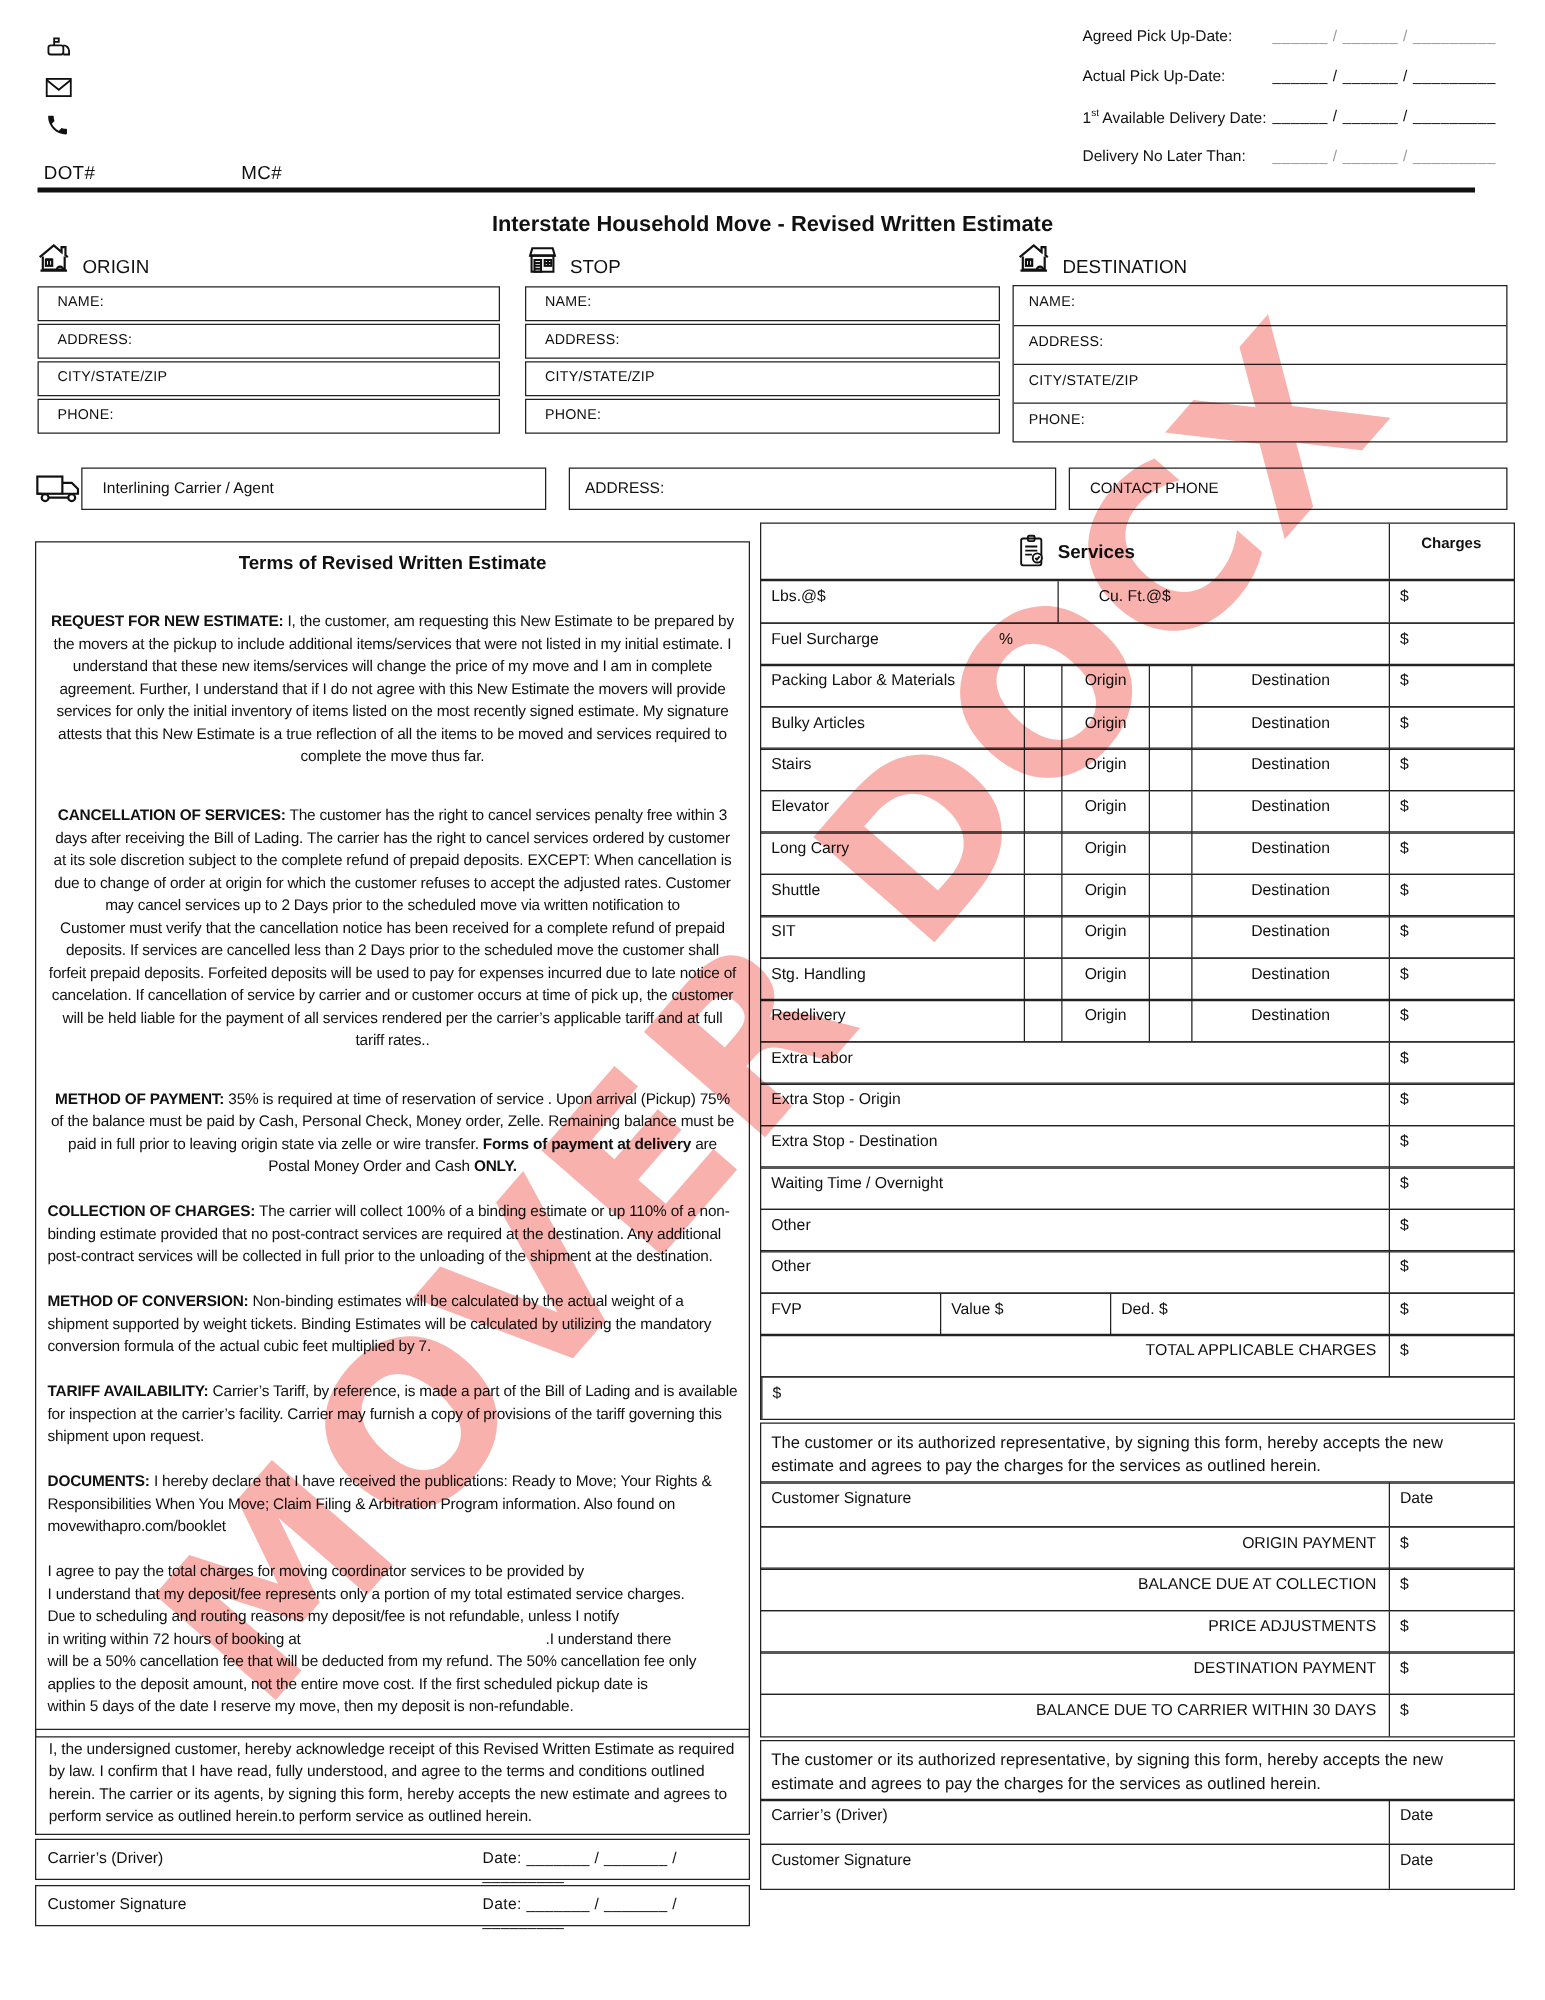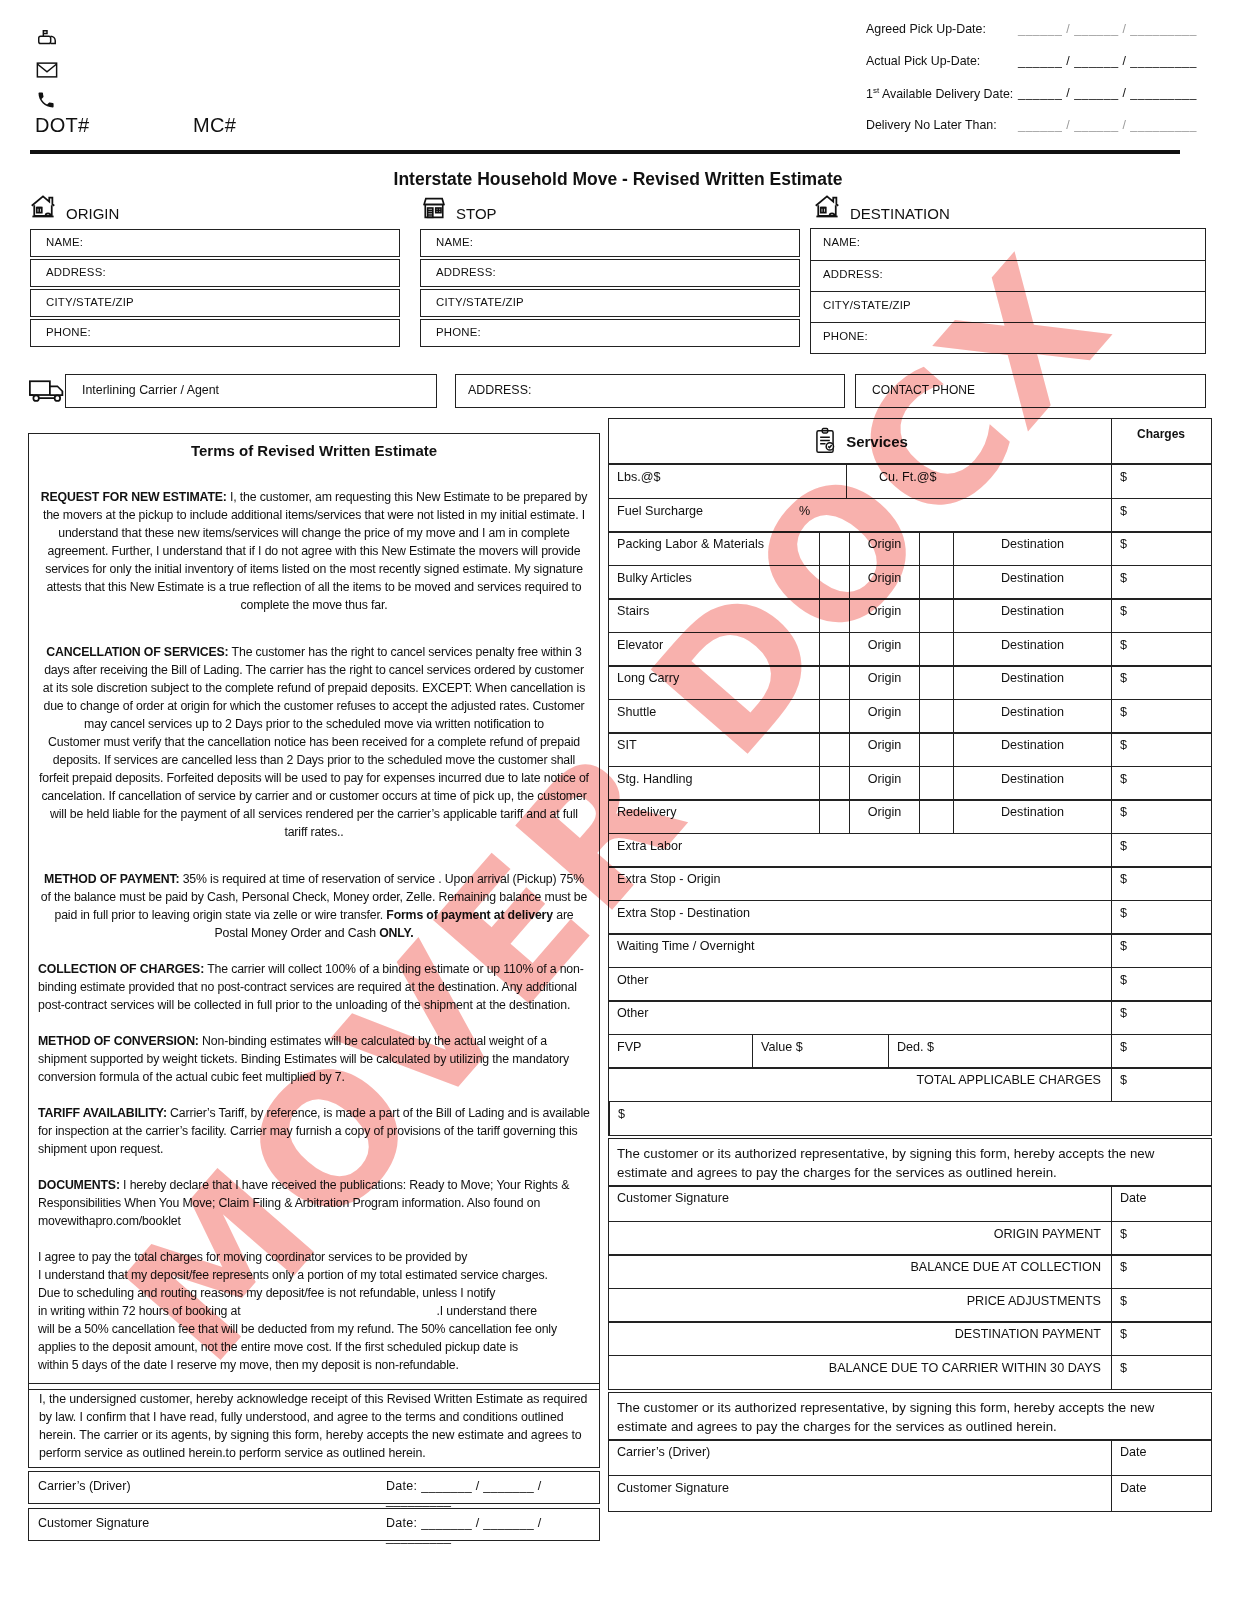--- a/index.html
+++ b/index.html
@@ -2,21 +2,21 @@
 <html><head>
 <meta charset="utf-8">
 <style>
   html,body{margin:0;padding:0;background:#fff;}
   .page{position:relative;width:1236px;height:1600px;background:#fff;
         font-family:"Liberation Sans",sans-serif;color:#111;overflow:hidden;}
   svg{display:block}
   
   .topicons{position:absolute;left:36px;top:28px;}
   .topicons .ic{display:block;margin-bottom:11px;}
-  .dotmc{position:absolute;top:114px;left:35px;font-size:20px;letter-spacing:.3px;}
+  .dotmc{position:absolute;top:130px;left:35px;font-size:15px;letter-spacing:.3px;}
   .dotmc .mc{position:absolute;left:158px;top:0;}
   
   .dates{position:absolute;left:866px;top:20px;width:318px;}
   .drow{display:flex;height:32px;align-items:flex-start;}
   .dlabel{flex:0 0 152px;font-size:12.4px;padding-top:2px;}
   .dlabel sup{font-size:8px;}
   .dblank{flex:1;font-size:12.4px;padding-top:2px;letter-spacing:.5px;white-space:nowrap;}
   .gray{color:#9b9b9b;}
   
   .rule{position:absolute;left:30px;top:150px;width:1150px;height:4px;background:#111;}

